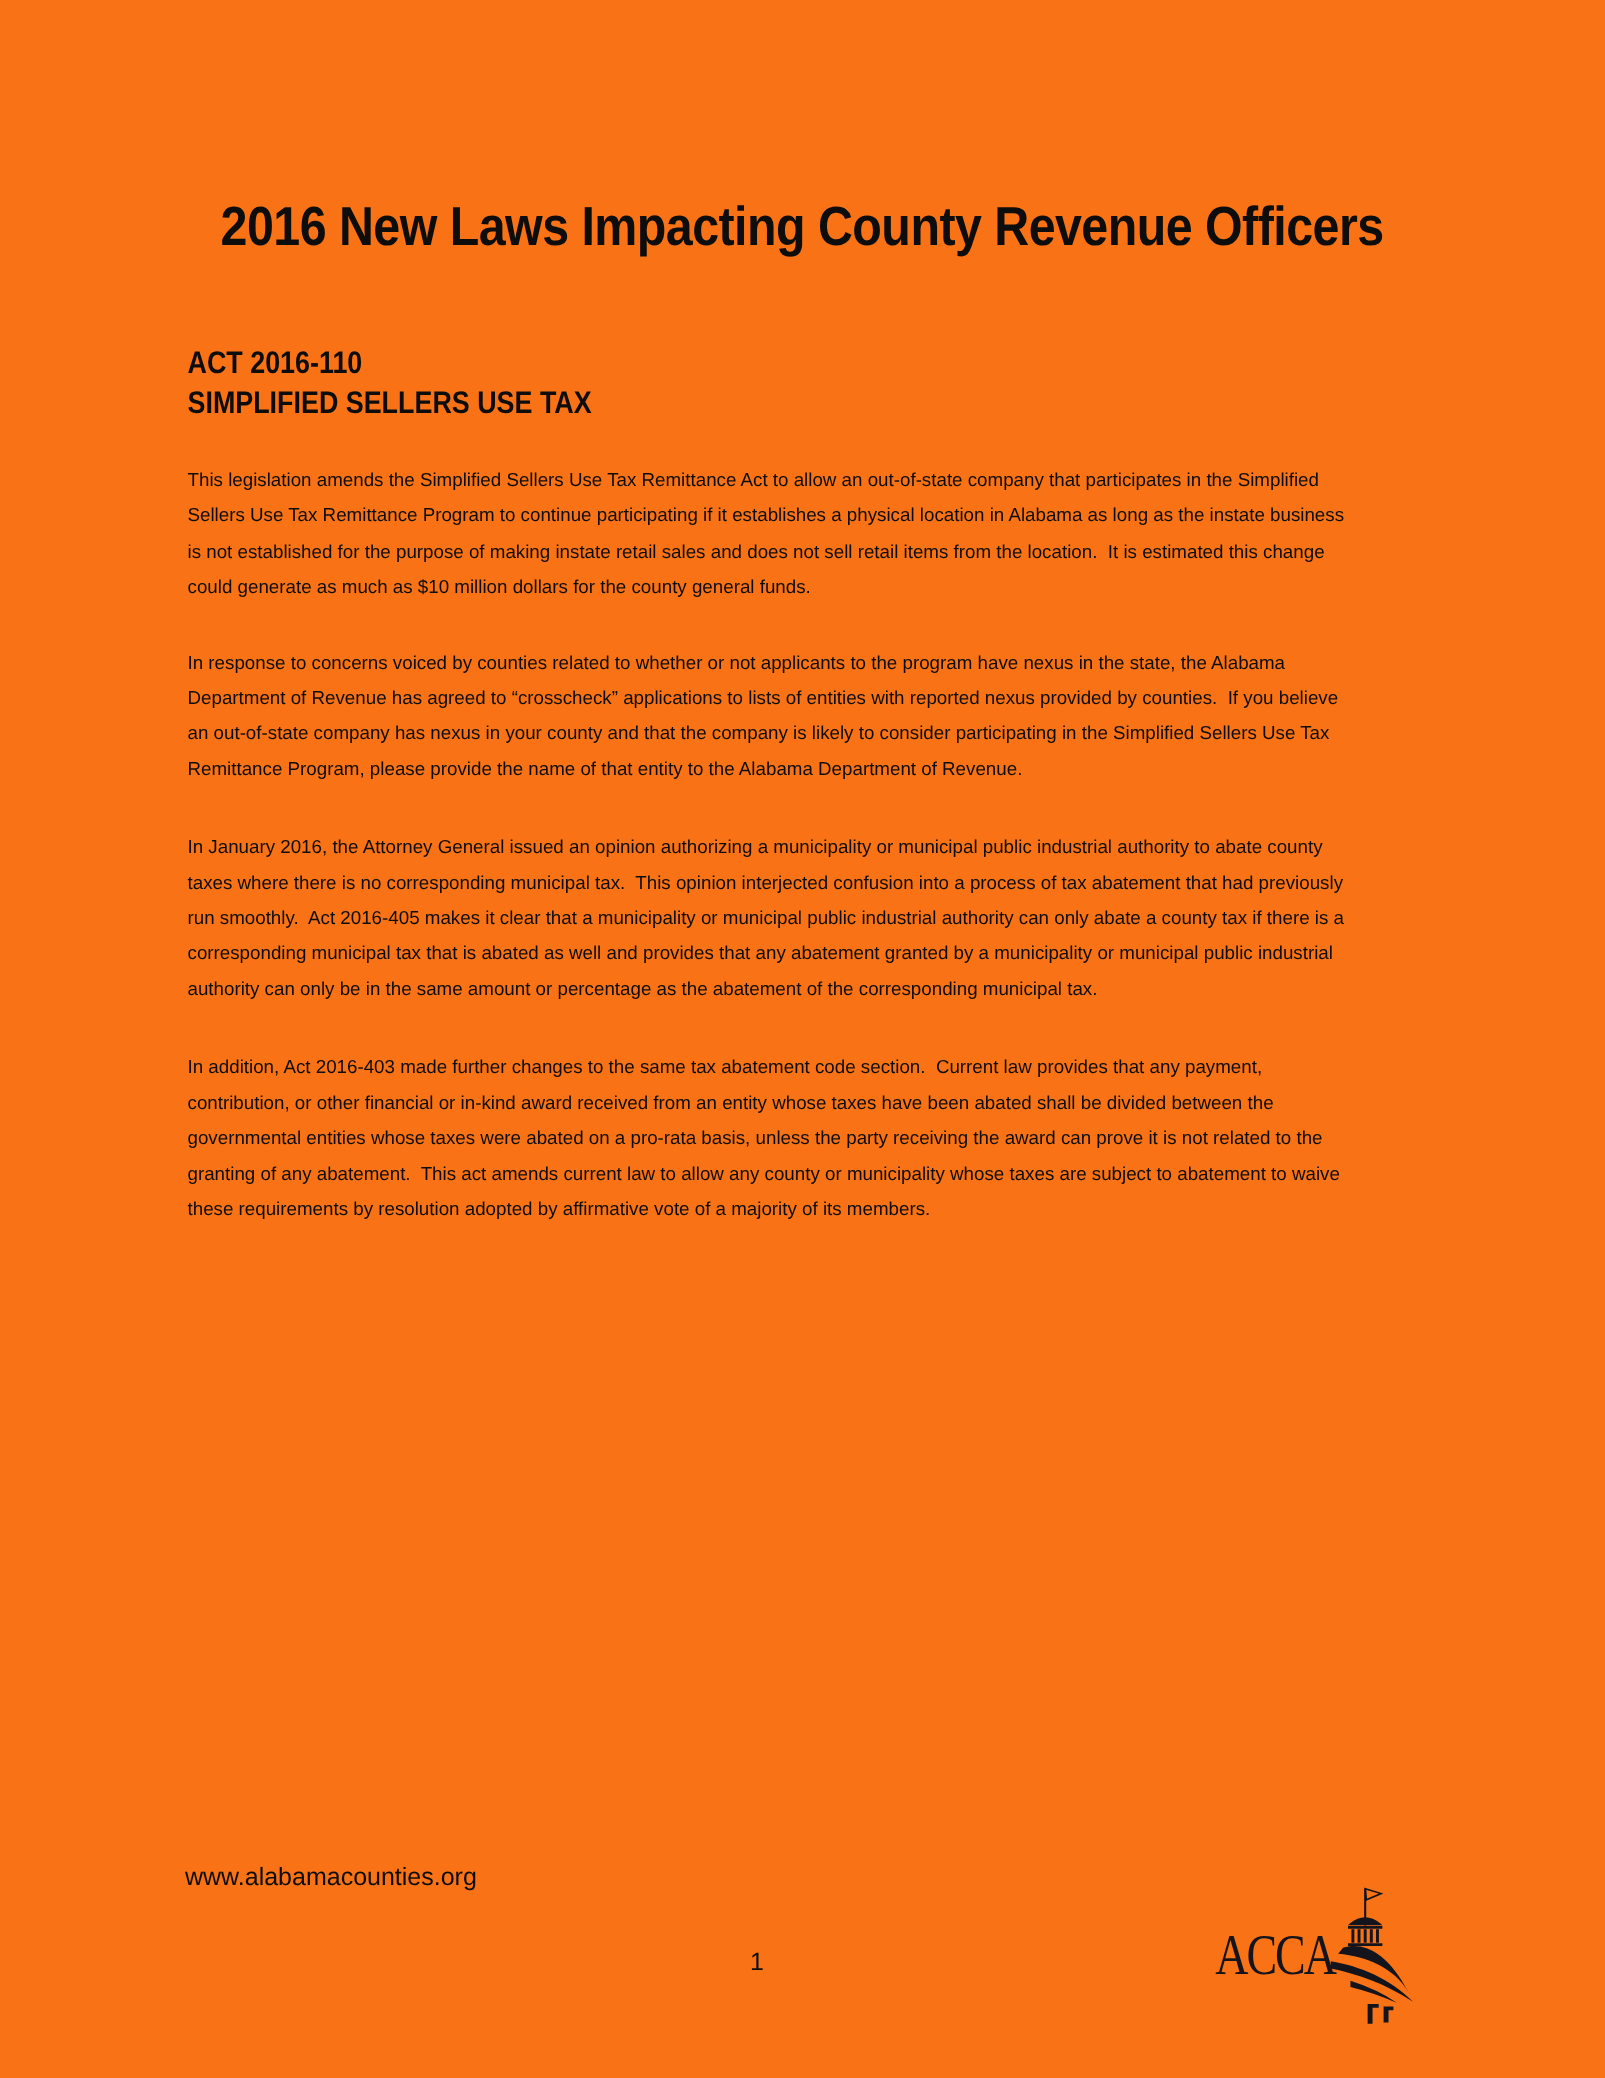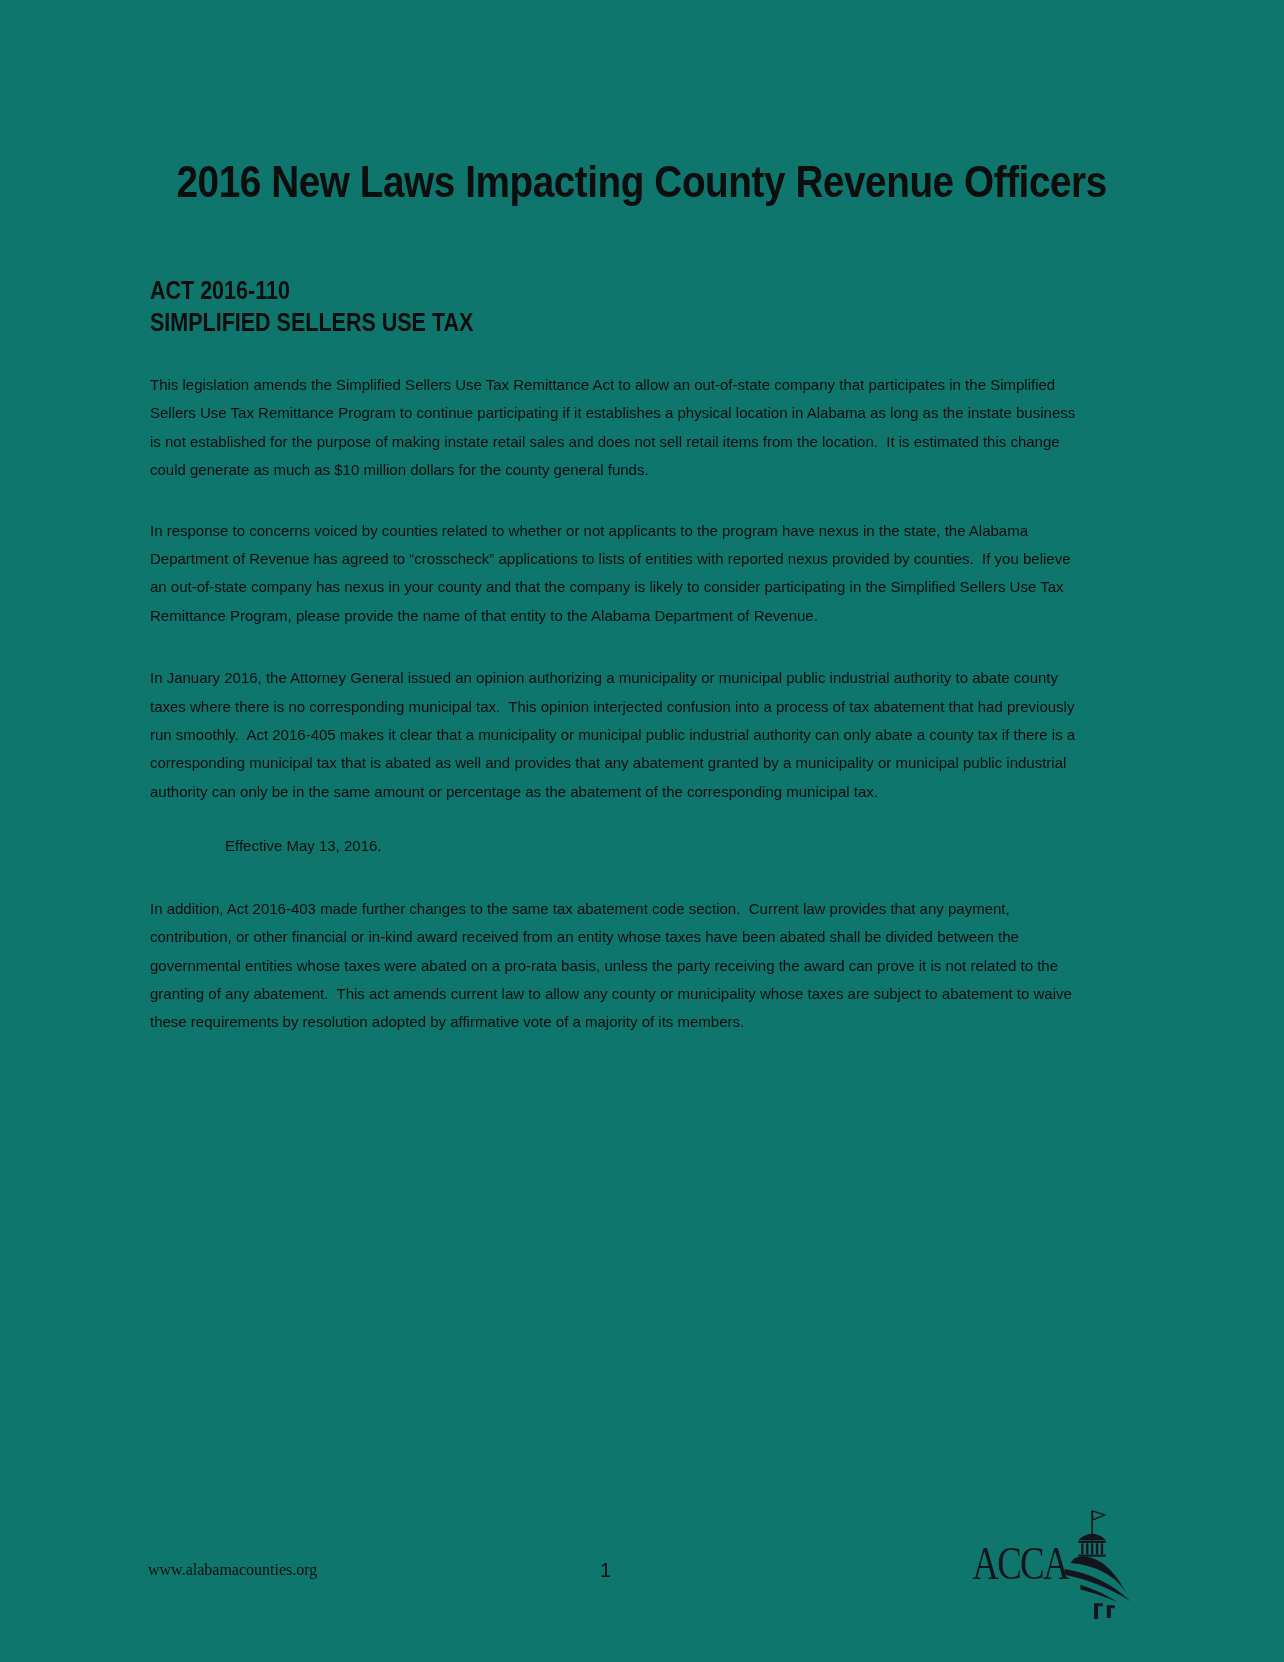--- a/index.html
+++ b/index.html
@@ -1,20 +1,20 @@
 <!DOCTYPE html>
 <html><head>
 <meta charset="utf-8">
 <style>
   html, body { margin: 0; padding: 0; background: #ffffff; }
   .sheet {
     position: relative;
     width: 1284px;
     height: 1662px;
-    background: #0f766e;
+    background: #f97316;
     color: #0d0d0d;
     font-family: "Liberation Sans", sans-serif;
     overflow: hidden;
   }
   h1.doc-title {
     margin: 160px 0 0 0;
     text-align: center;
     font-size: 44px;
     line-height: 44px;
     font-weight: bold;
@@ -51,24 +51,23 @@
   .sec1 p.p2 { margin-top: 32px; }
   .sec1 p.eff { margin-top: 27px; }
   .sec2 p.p1 { margin-top: 34px; }
   .sec2 p.eff1 { margin-top: 26px; }
   .sec2 p.p2 { margin-top: 34px; }
   .sec2 p.eff2 { margin-top: 29px; }
   p.effective { padding-left: 75px; }
   .footer-site {
     position: absolute;
     left: 148px;
-    top: 1558px;
-    font-size: 16px;
+    top: 1490px;
+    font-size: 20px;
     line-height: 24px;
-    font-family: Liberation Serif, serif;
   }
   .footer-page {
     position: absolute;
     left: 600px;
     top: 1558px;
     font-size: 20px;
     line-height: 24px;
   }
   .logo-text {
     position: absolute;
@@ -105,21 +104,20 @@
       <div class="act-head">
         <div class="h2line">ACT 2016-110</div>
         <div class="h2line">SIMPLIFIED SELLERS USE TAX</div>
       </div>
       <p class="body-text p1">This legislation amends the Simplified Sellers Use Tax Remittance Act to allow an out-of-state company that participates in the Simplified Sellers Use Tax Remittance Program to continue participating if it establishes a physical location in Alabama as long as the instate business is not established for the purpose of making instate retail sales and does not sell retail items from the location.  It is estimated this change could generate as much as $10 million dollars for the county general funds.</p>
       <p class="body-text p2">In response to concerns voiced by counties related to whether or not applicants to the program have nexus in the state, the Alabama Department of Revenue has agreed to “crosscheck” applications to lists of entities with reported nexus provided by counties.  If you believe an out-of-state company has nexus in your county and that the company is likely to consider participating in the Simplified Sellers Use Tax Remittance Program, please provide the name of that entity to the Alabama Department of Revenue.</p>
     </section>
 
     <section class="sec2">
       <p class="body-text p1">In January 2016, the Attorney General issued an opinion authorizing a municipality or municipal public industrial authority to abate county taxes where there is no corresponding municipal tax.  This opinion interjected confusion into a process of tax abatement that had previously run smoothly.  Act 2016-405 makes it clear that a municipality or municipal public industrial authority can only abate a county tax if there is a corresponding municipal tax that is abated as well and provides that any abatement granted by a municipality or municipal public industrial authority can only be in the same amount or percentage as the abatement of the corresponding municipal tax.</p>
-      <p class="body-text eff1 effective">Effective May 13, 2016.</p>
       <p class="body-text p2">In addition, Act 2016-403 made further changes to the same tax abatement code section.  Current law provides that any payment, contribution, or other financial or in-kind award received from an entity whose taxes have been abated shall be divided between the governmental entities whose taxes were abated on a pro-rata basis, unless the party receiving the award can prove it is not related to the granting of any abatement.  This act amends current law to allow any county or municipality whose taxes are subject to abatement to waive these requirements by resolution adopted by affirmative vote of a majority of its members.</p>
     </section>
 
   </div>
 
   <div class="footer-site">www.alabamacounties.org</div>
   <div class="footer-page">1</div>
 
   <div class="logo-text">ACCA</div>
 

